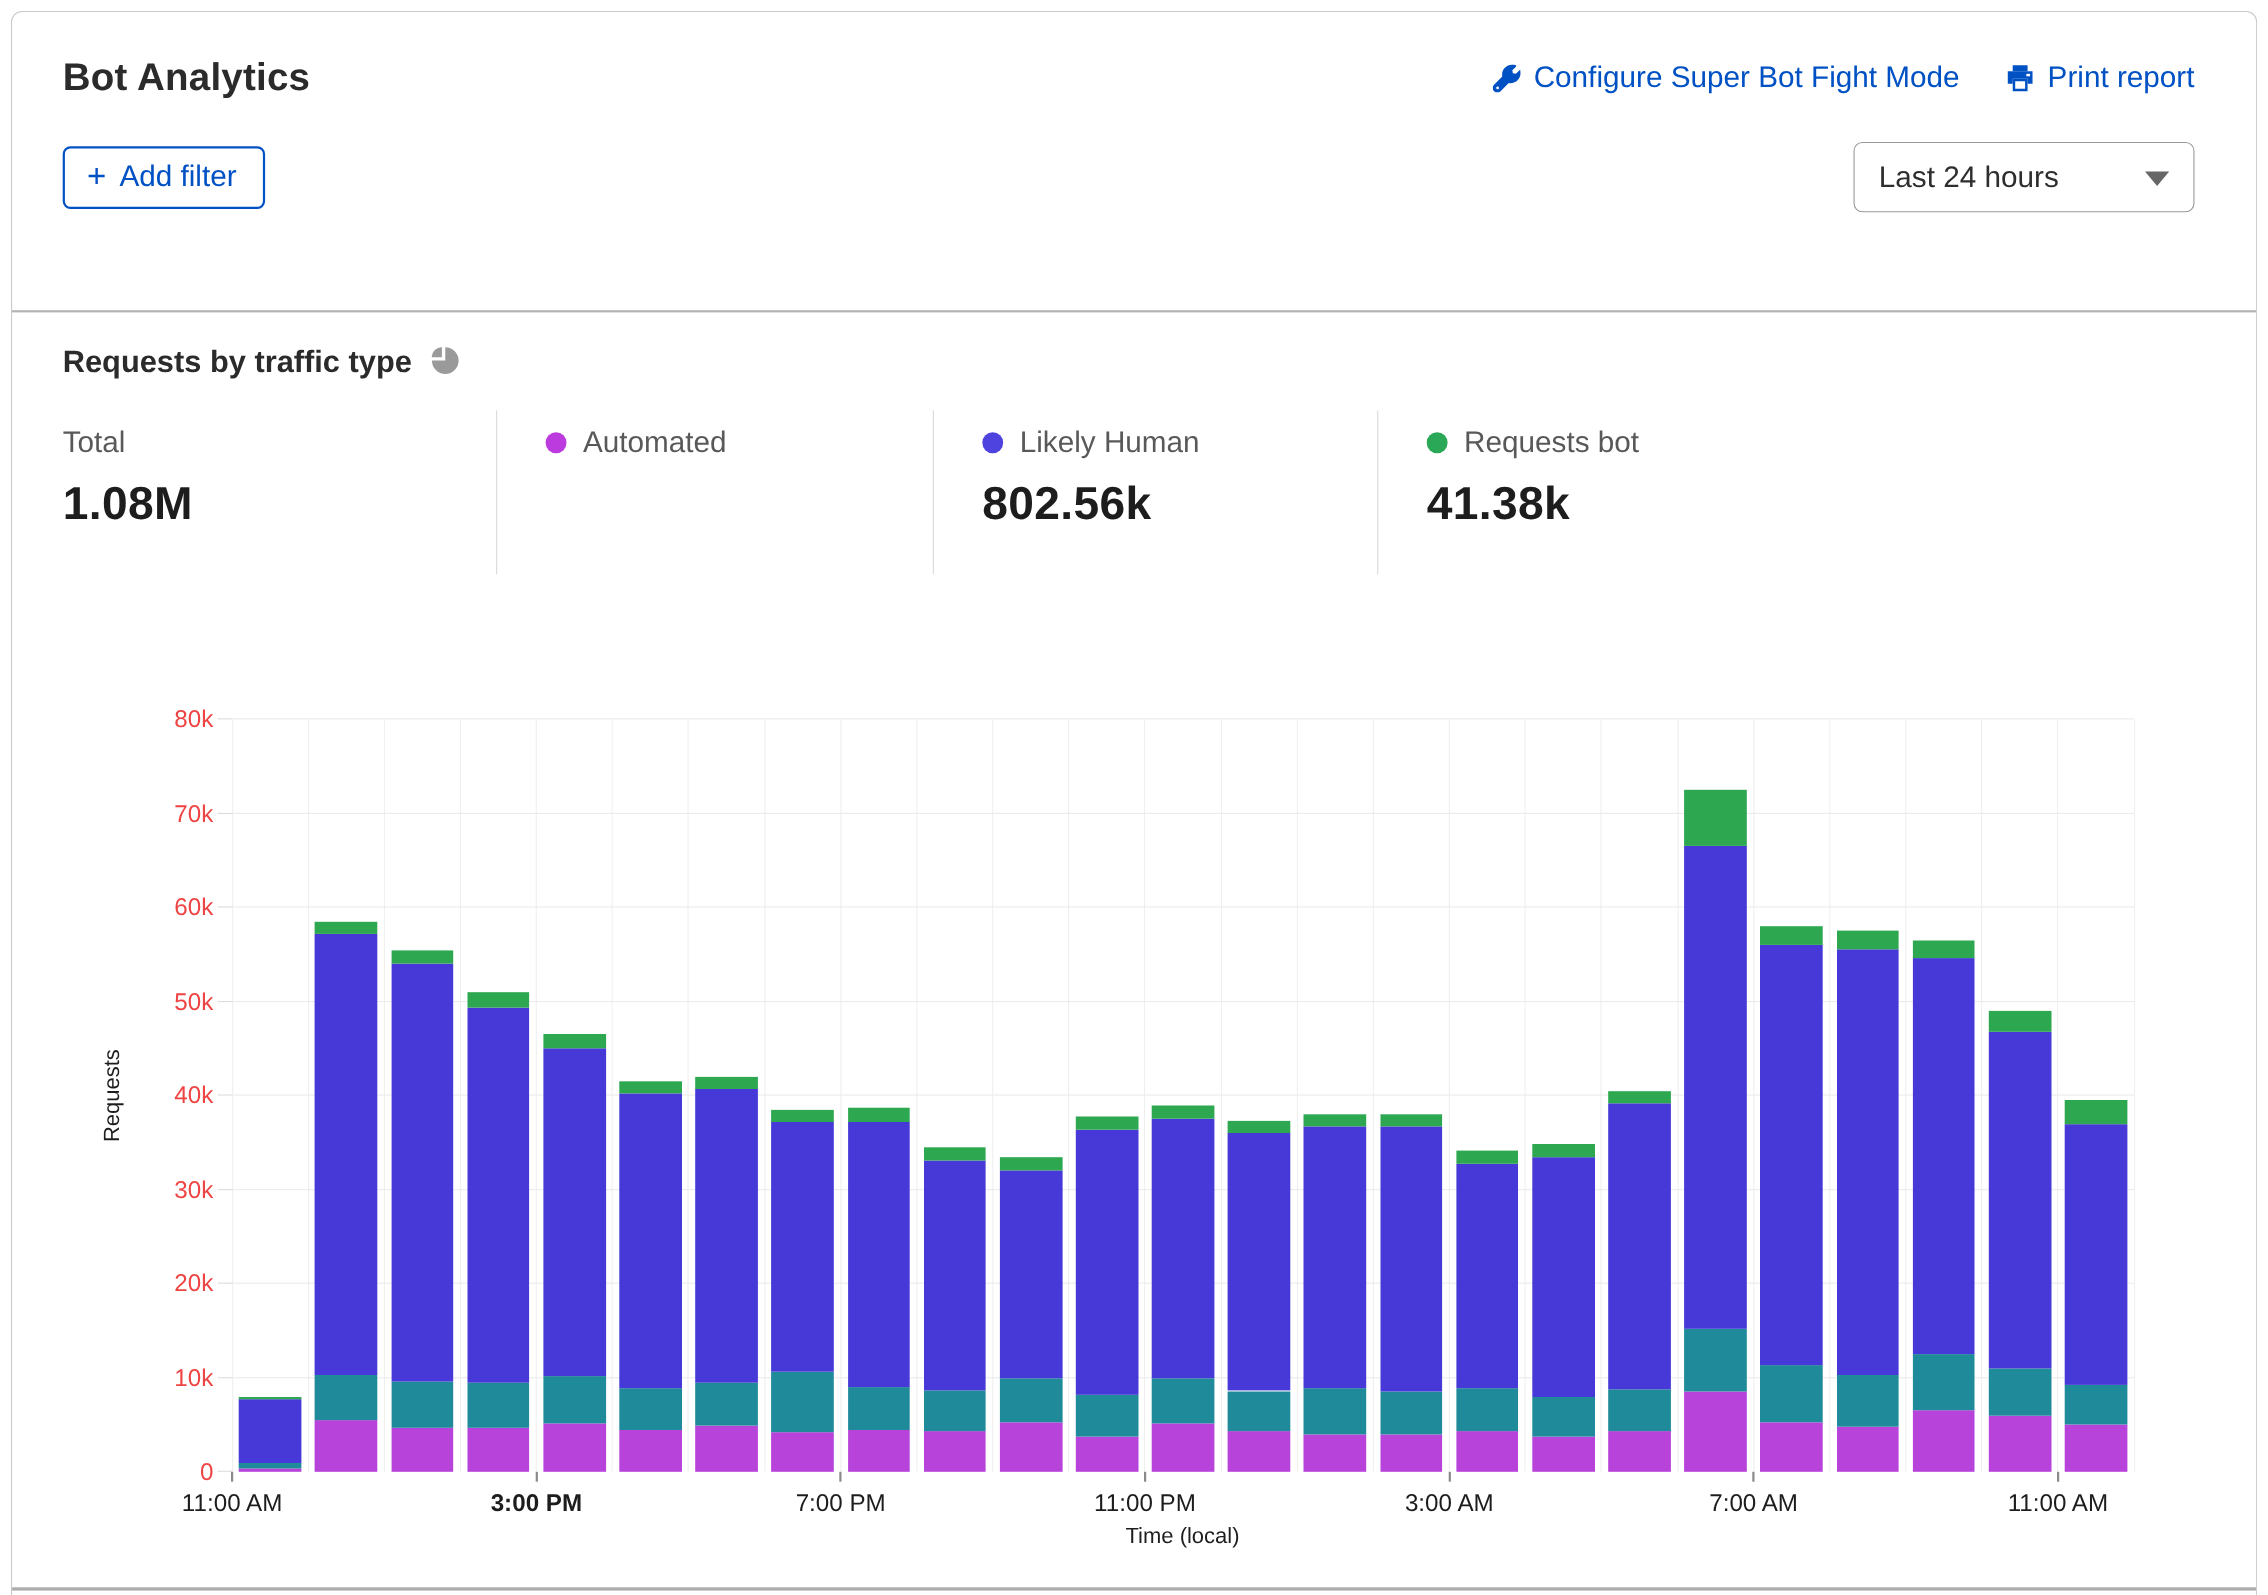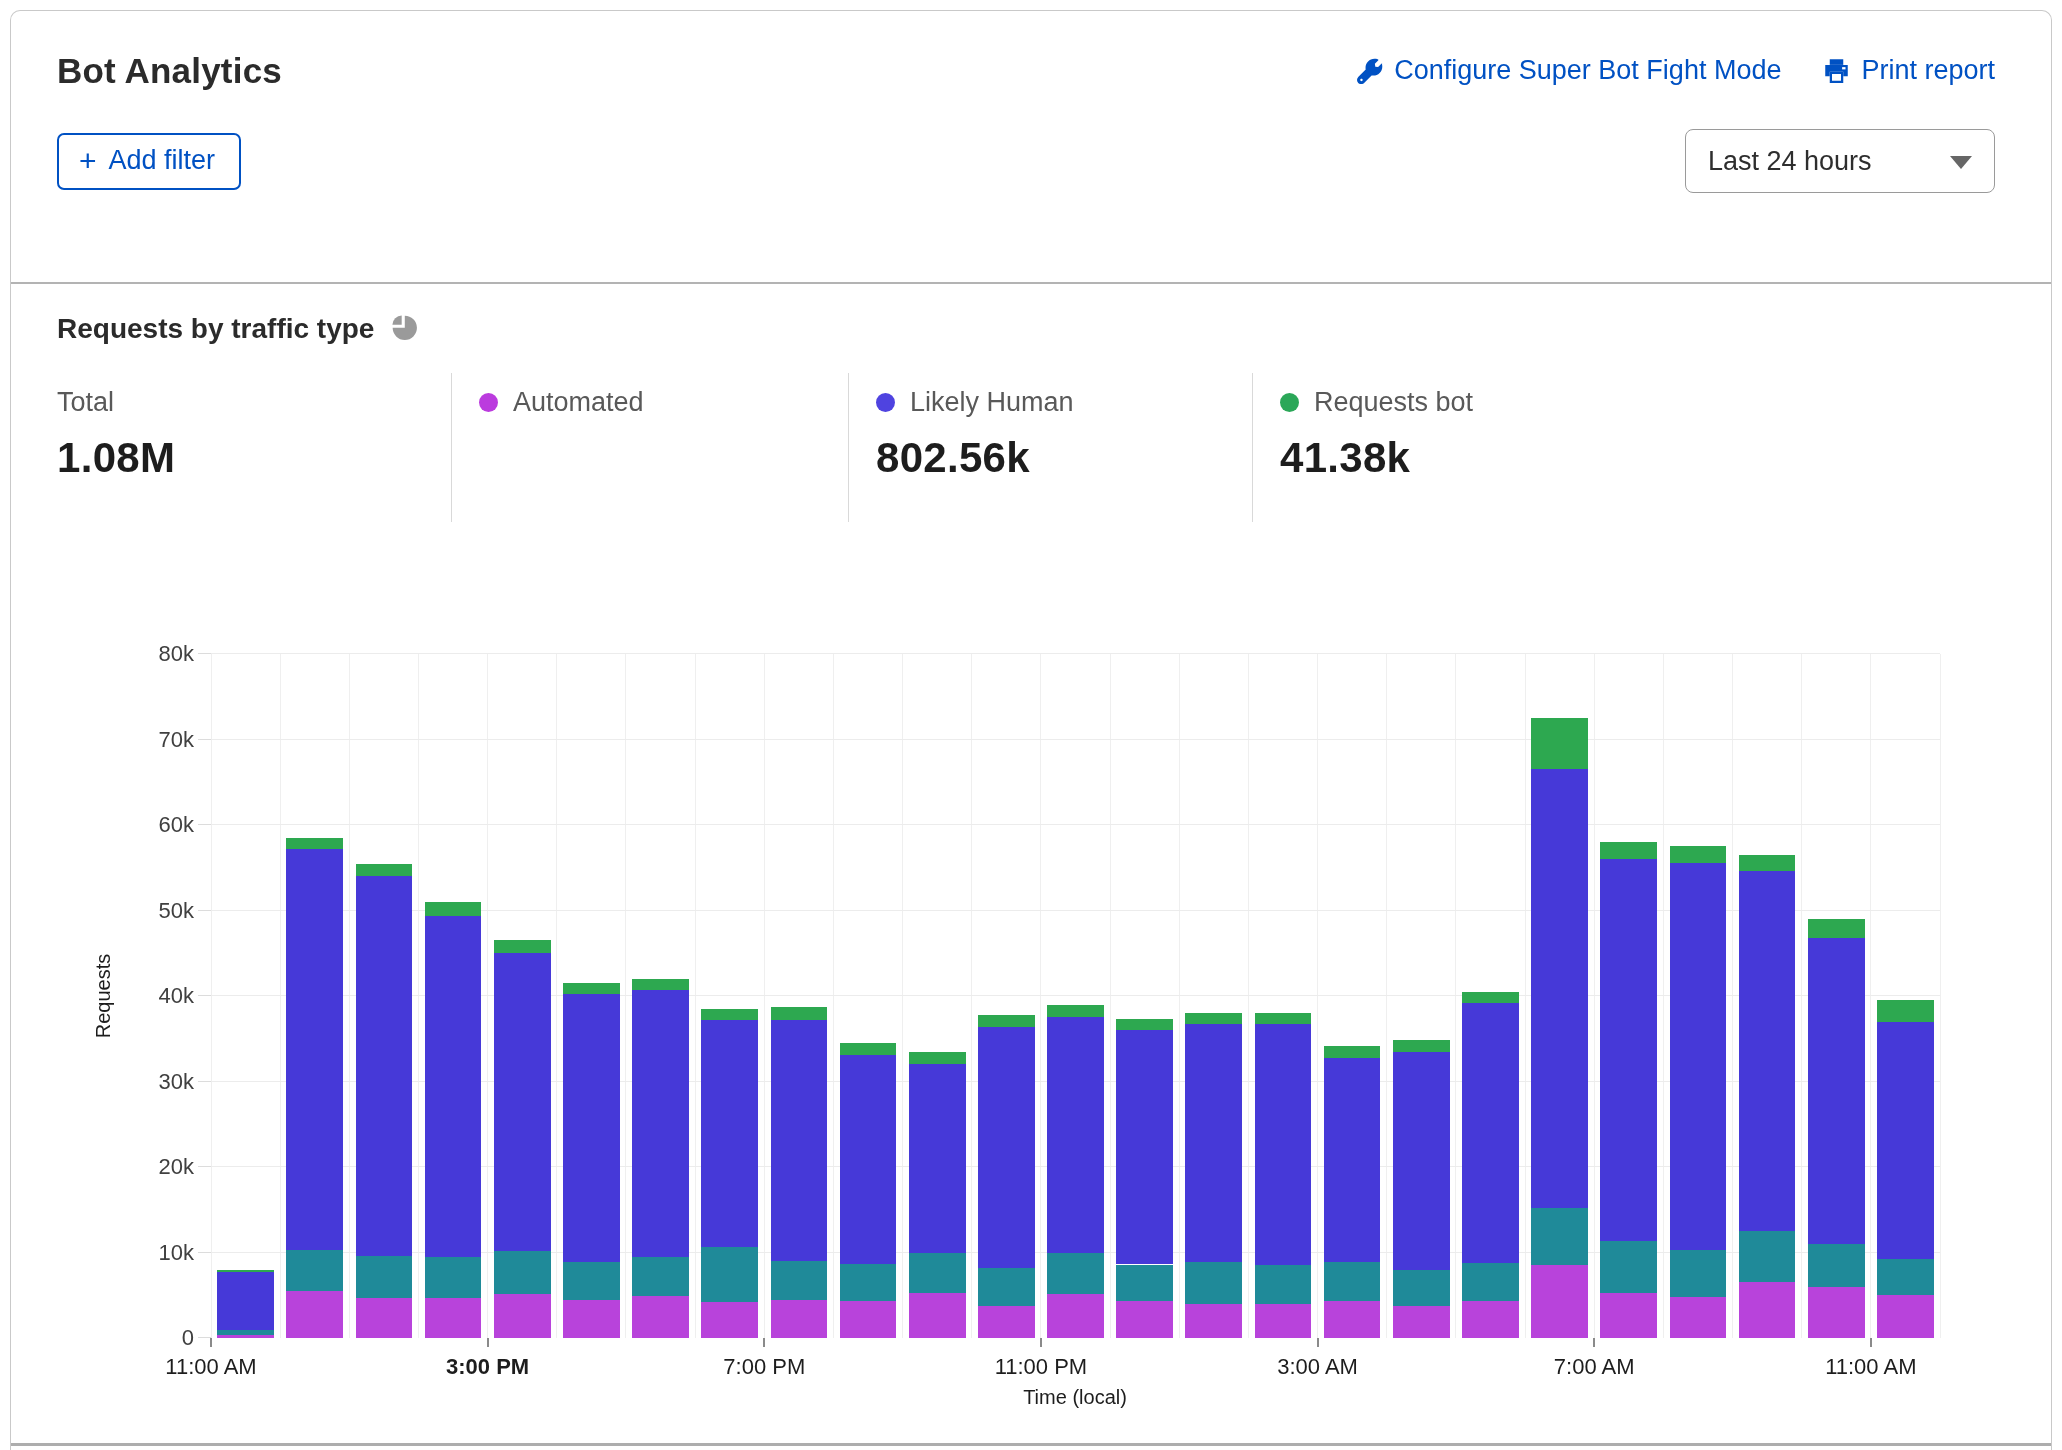--- a/index.html
+++ b/index.html
@@ -34,35 +34,35 @@
            border-right:11px solid transparent; border-top:13px solid #666; }
 
   .header-divider { position:absolute; left:0; right:0; top:271px; height:2px; background:#b3b3b3; }
 
   
   .section-title-row { position:absolute; left:46px; top:300px; display:flex; align-items:center; gap:14px; }
   .section-title { font-size:28px; font-weight:700; color:#2b2b2b; }
 
   .stats { position:absolute; left:46px; right:36px; top:362px; display:flex; }
   .stat { padding:14px 0 40px 0; }
-  .stat + .stat { border-left:1.5px solid #d9d9d9; padding-left:27px; }
+  .stat + .stat { border-left:1.5px solid #d9d9d9; padding-left:44px; }
   .stat-0 { width:394px; }
   .stat-1 { width:397px; } .stat-2 { width:397px; } .stat-3 { width:404px; }
   .stat-label { display:flex; align-items:center; gap:15px; font-size:27px; color:#595959; }
   .dot { width:19px; height:19px; border-radius:50%; flex:0 0 auto; }
   .stat-value { margin-top:16px; font-size:42px; font-weight:700; color:#1d1d1d; letter-spacing:.3px; }
 
   
   .plot { position:absolute; left:200px; top:643px; width:1729px; height:684px; }
   .gridline-h { position:absolute; left:0; right:0; height:1px; background:#ececec; }
   .gridline-v { position:absolute; top:0; bottom:0; width:1px; background:#efefef; }
   .ytickmark { position:absolute; left:-13px; width:13px; height:1px; background:#dcdcdc; }
   .bar-seg { position:absolute; }
   .ylab { position:absolute; right:calc(100% + 17px); transform:translateY(50%);
-          font-size:22px; color:#404040; white-space:nowrap; }
+          font-size:22px; color:#ef4444; white-space:nowrap; }
   .xtick { position:absolute; top:100%; width:2px; height:9px; background:#8a8a8a; }
   .xlab { position:absolute; top:calc(100% + 16px); transform:translateX(-50%);
           font-size:22px; color:#1d1d1d; white-space:nowrap; }
   .y-axis-title { position:absolute; left:92px; top:985px;
                   transform:translate(-50%,-50%) rotate(-90deg);
                   font-size:20px; color:#1d1d1d; }
   .x-axis-title { position:absolute; left:1064px; top:1375px; transform:translateX(-50%);
                   font-size:20px; color:#1d1d1d; }
 
   .bottom-divider { position:absolute; left:0; right:0; top:1432px; height:2.5px; background:#adadad; }

